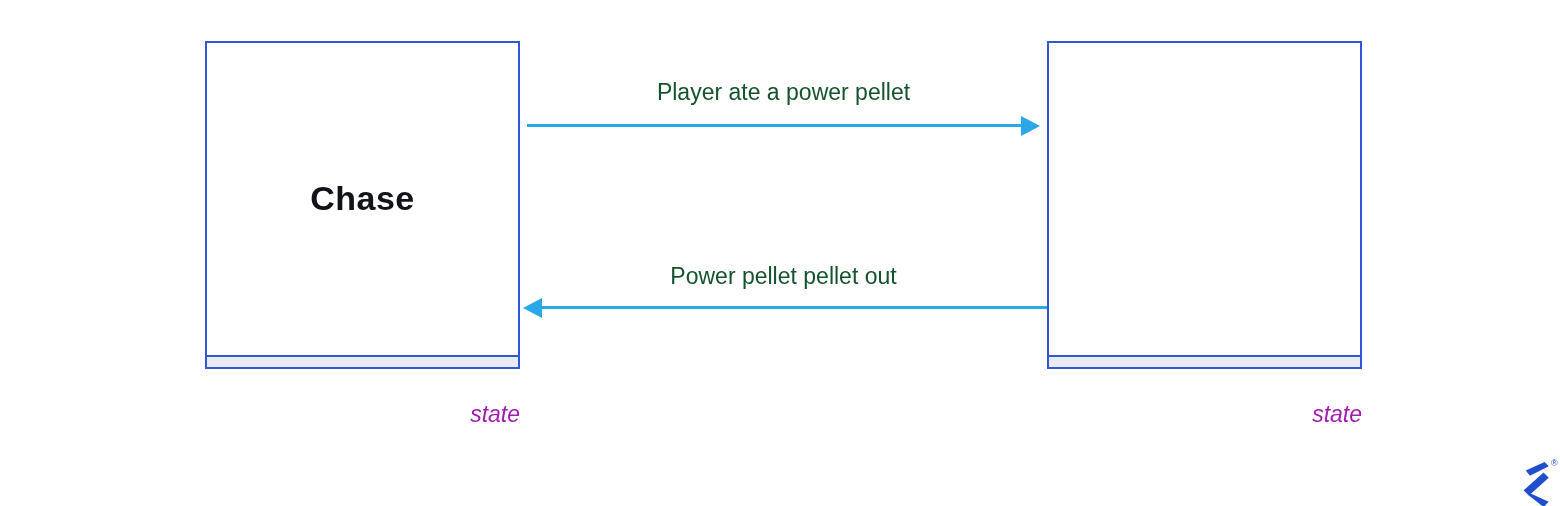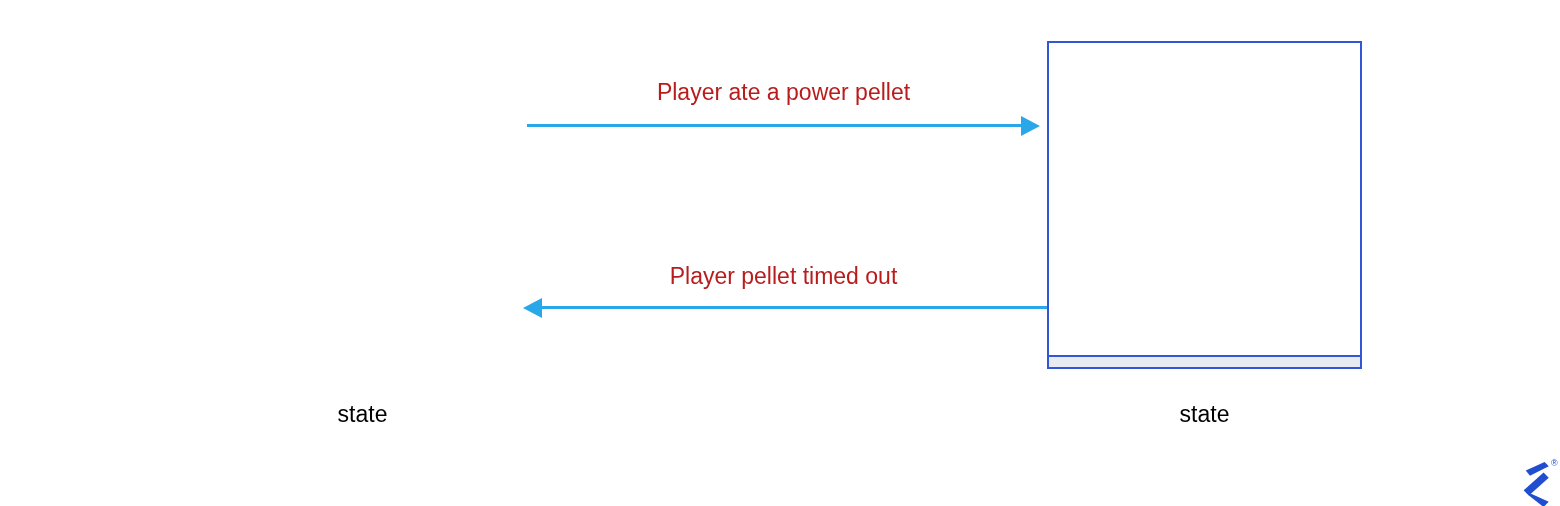--- a/index.html
+++ b/index.html
@@ -43,33 +43,34 @@
     height: 12px;
     border-top: 2px solid #3156d8;
     background: #e9ebf2;
   }
 
   
   .state-caption {
     position: absolute;
     top: 401px;
     width: 315px;
-    text-align: center;
+    text-align: right;
     font-size: 23px;
-    color: #000000;
+    font-style: italic;
+    color: #a21caf;
   }
   .state-caption.chase { left: 205px; }
   .state-caption.evade { left: 1047px; }
 
   
   .transition-label {
     position: absolute;
     text-align: center;
     font-size: 23px;
-    color: #b91c1c;
+    color: #14532d;
     white-space: nowrap;
   }
   .transition-label.top    { left: 527px; width: 513px; top: 79px; }
   .transition-label.bottom { left: 527px; width: 513px; top: 263px; }
 
   .arrow-line {
     position: absolute;
     height: 3px;
     background: #2aa7e8;
   }
@@ -109,32 +110,36 @@
     font-size: 9px;
     color: #204ecf;
     font-style: normal;
   }
 </style>
 </head>
 <body>
 
 <div class="canvas">
 
+  <div class="state-box chase">
+    <div class="state-name">Chase</div>
+    <div class="state-compartment"></div>
+  </div>
   <div class="state-caption chase">state</div>
 
   <div class="state-box evade">
     <div class="state-compartment"></div>
   </div>
   <div class="state-caption evade">state</div>
 
   <div class="transition-label top">Player ate a power pellet</div>
   <div class="arrow-line top"></div>
   <div class="arrow-head right"></div>
 
-  <div class="transition-label bottom">Player pellet timed out</div>
+  <div class="transition-label bottom">Power pellet pellet out</div>
   <div class="arrow-line bottom"></div>
   <div class="arrow-head left"></div>
 
   <div class="logo-wrap">
     <svg width="40" height="46" viewBox="0 0 38 44">
       <g fill="#204ecf">
         <polygon points="14,9 32,1 36,5 18,14"></polygon>
         <polygon points="31,11 36,16 17,33 12,28"></polygon>
         <polygon points="12,28 17,33 31,44 36,39"></polygon>
       </g>

